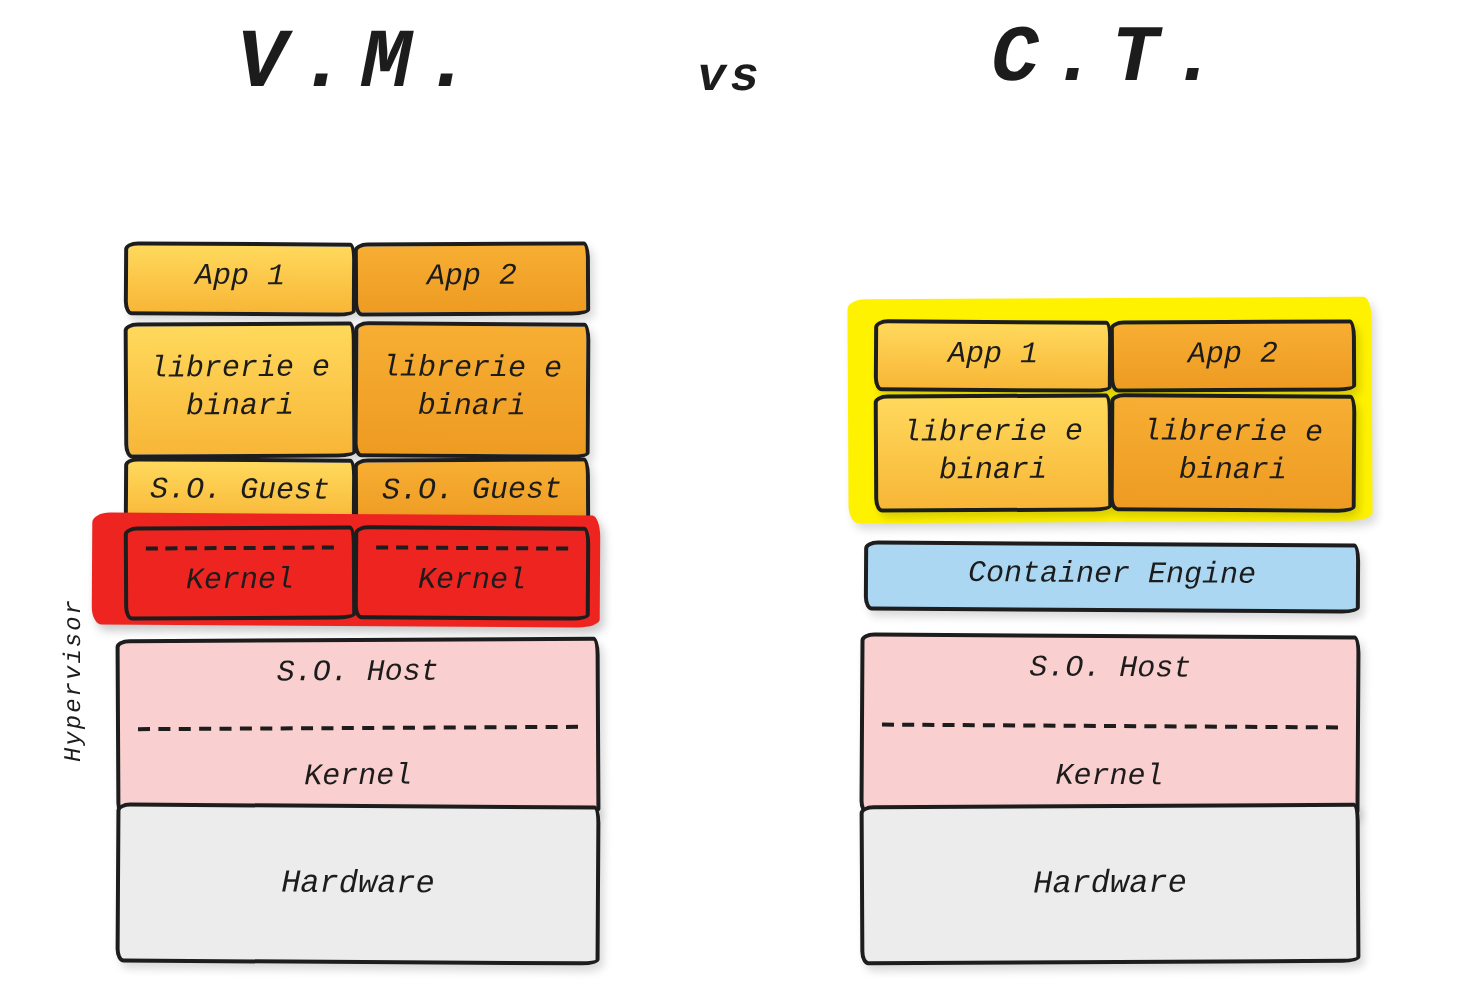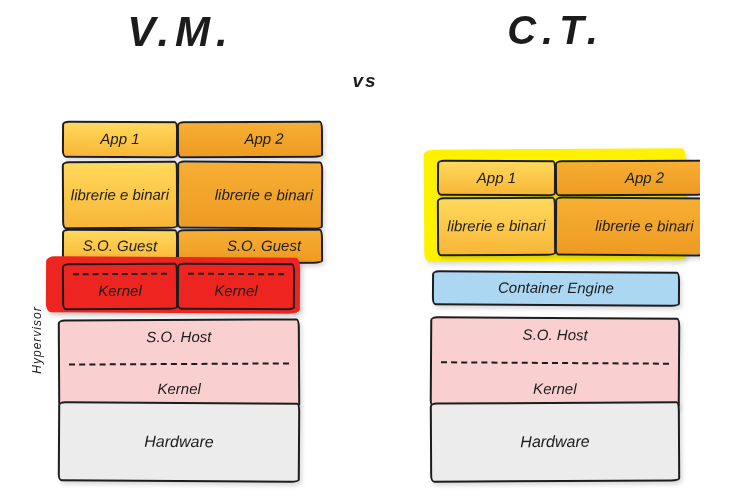--- a/index.html
+++ b/index.html
@@ -1,32 +1,32 @@
 <!DOCTYPE html>
 <html><head>
 <meta charset="utf-8">
 <style>
   html,body{margin:0;padding:0;background:#ffffff;}
   .stage{
     position:relative;width:700px;height:497px;background:#ffffff;overflow:hidden;
-    font-family:Liberation Sans, sans-serif;color:#1c1c1c;
+    font-family:Liberation Mono, monospace;color:#1c1c1c;
   }
   .title{position:absolute;font-weight:bold;font-style:italic;}
   .vm-title{left:103px;top:8px;width:155px;font-size:42px;text-align:center;letter-spacing:6px;}
-  .vs-label{left:338px;top:26px;width:54px;font-size:19px;text-align:center;letter-spacing:2px;margin-top:44px;}
+  .vs-label{left:338px;top:26px;width:54px;font-size:24px;text-align:center;letter-spacing:2px;}
   .ct-title{left:483px;top:8px;width:145px;font-size:40px;text-align:center;letter-spacing:6px;}
 
   .box{
     position:absolute;border:2.4px solid #1d1d1d;display:flex;align-items:center;justify-content:center;
     font-size:15px;font-style:italic;text-align:center;line-height:1.25;
     border-radius:7px 3px 9px 4px / 4px 9px 3px 7px;
     box-shadow:2px 3px 4px rgba(0,0,0,.15);
   }
   .light{background:linear-gradient(180deg,#ffd95c,#f8b637);}
-  .dark{background:linear-gradient(180deg,#f7ae33,#ee9b22);padding-left:28px;}
+  .dark{background:linear-gradient(180deg,#f7ae33,#ee9b22);}
   .gray{background:#ececec;font-size:16px;}
   .blue{background:#abd7f3;}
   .host{background:#f9cfcf;flex-direction:column;justify-content:space-between;padding:7px 0;}
 
   .band{position:absolute;border-radius:9px 4px 11px 5px / 5px 11px 4px 9px;}
   .red-band{background:#ee2420;box-shadow:2px 3px 5px rgba(0,0,0,.22);}
   .yellow-band{background:#fff200;box-shadow:2px 3px 5px rgba(0,0,0,.15);}
 
   .kernel{background:#ee2420;flex-direction:column;justify-content:flex-start;box-shadow:none;}
   .kernel .dashline{margin-top:8px;}

